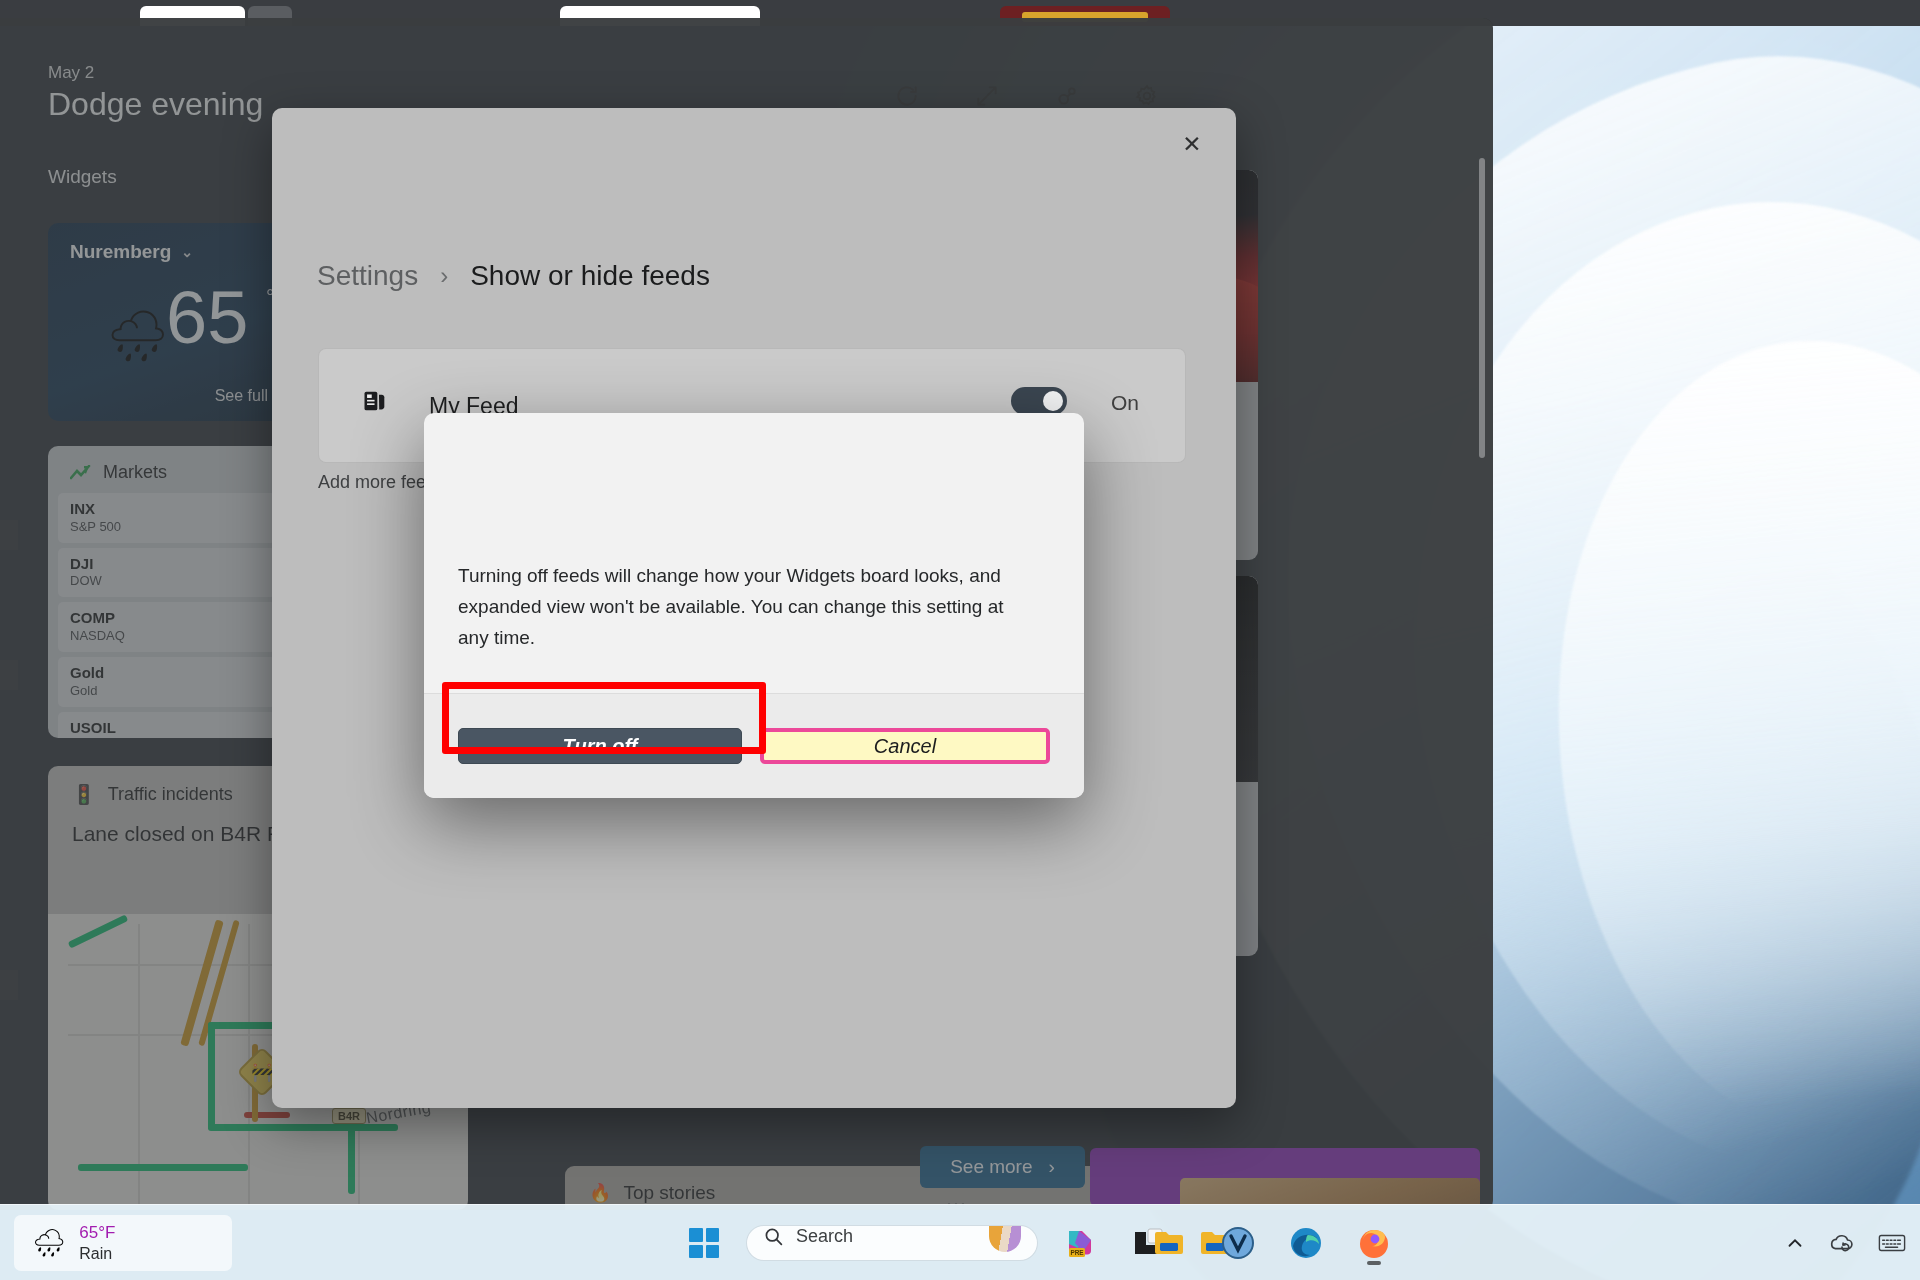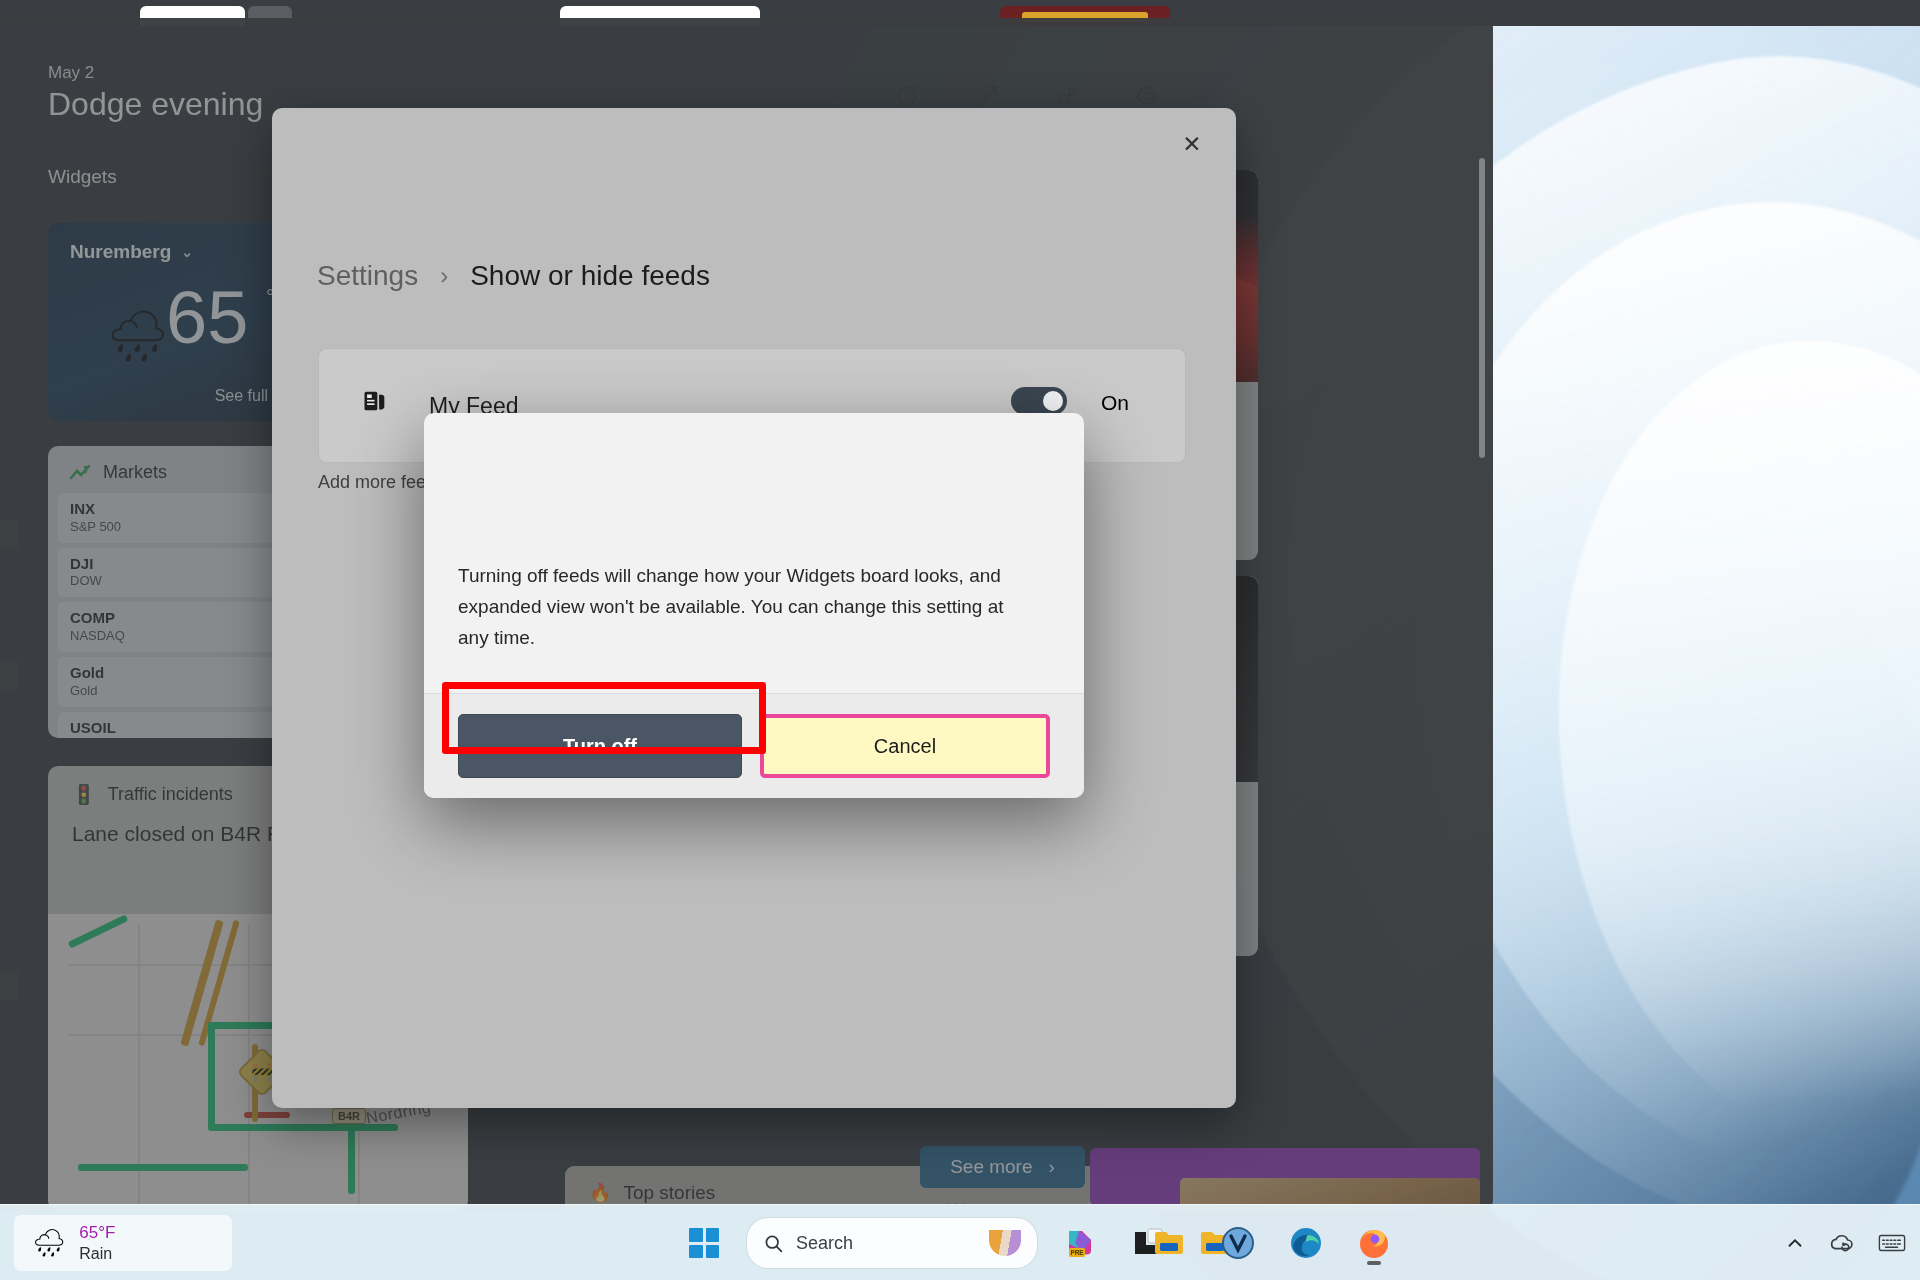--- a/index.html
+++ b/index.html
@@ -169,38 +169,38 @@
     position:absolute; left:46px; top:240px; width:868px; height:115px;
     background:rgba(210,210,210,.62); border:1px solid rgba(175,175,175,.7); border-radius:8px;
   }
   .feed-ico { position:absolute; left:42px; top:38px; width:28px; height:28px; }
   .feed-name { position:absolute; left:110px; top:44px; font-size:23px; color:#1e1f20; }
   .toggle {
     position:absolute; right:118px; top:38px; width:56px; height:28px;
     background:#3b4651; border-radius:14px;
   }
   .toggle .knob { position:absolute; right:4px; top:4px; width:20px; height:20px; border-radius:50%; background:#f2f3f4; }
-  .toggle-label { position:absolute; right:56px; top:42px; font-size:21px; color:#000000; }
+  .toggle-label { position:absolute; right:46px; top:42px; font-size:21px; color:#404040; }
   .feed-sub { position:absolute; left:46px; top:364px; font-size:18px; color:#3e4042; }
   .feed-sub .lnk { color:#2c2e30; }
 
   
   #confirm-dialog {
     position:absolute; left:424px; top:413px; width:660px; height:385px;
     background:#f2f2f2; border-radius:10px; z-index:40;
     box-shadow:0 24px 70px rgba(0,0,0,.45);
   }
   #dlg-title { position:absolute; left:34px; top:42px; width:590px; font-size:30px; color:#1a1b1c; line-height:1.32; font-weight:400; }
   #dlg-body { position:absolute; left:34px; top:148px; width:575px; font-size:19px; color:#26282a; line-height:1.62; }
   #dlg-footer {
     position:absolute; left:0; right:0; bottom:0; height:105px;
     background:#ebebeb; border-top:1px solid #dcdcdc; border-radius:0 0 10px 10px;
     display:flex; align-items:center; gap:18px; padding:0 34px;
   }
-  .btn { flex:1; height:64px; border-radius:5px; font-size:20px; display:flex; align-items:center; justify-content:center; cursor:pointer; }
+  .btn { flex:1; height:36px; border-radius:5px; font-size:20px; display:flex; align-items:center; justify-content:center; cursor:pointer;font-style:italic; }
   #btn-turnoff { background:#4a5663; color:#ffffff; font-weight:700; border:1px solid #3e4953; }
   #btn-cancel { background:#fef9c3; color:#1c1d1e; border:4px solid #ec4899; }
   #highlight-box {
     position:absolute; left:18px; top:-12px; width:324px; height:72px;
     border:7px solid #ff0000; border-radius:3px; pointer-events:none;
   }
 
   
   #taskbar {
     position:absolute; left:0; bottom:0; width:1920px; height:76px;
@@ -216,22 +216,22 @@
   .tb-wx-ico { font-size:27px; }
   .tb-wx-txt { line-height:1.22; }
   .tb-wx-temp { font-size:17px; color:#a21caf; }
   .tb-wx-cond { font-size:16px; color:#2c2e30; }
 
   #tb-center { position:absolute; left:50%; top:0; transform:translateX(-50%); height:76px; display:flex; align-items:center; gap:16px; }
   .tb-btn { width:52px; height:52px; display:flex; align-items:center; justify-content:center; cursor:pointer; border-radius:6px; position:relative; }
   #win-logo { display:grid; grid-template-columns:1fr 1fr; grid-template-rows:1fr 1fr; gap:3px; width:30px; height:30px; }
   #win-logo i { background:#1b8fd4; display:block; border-radius:1px; }
   #tb-search {
-    width:292px; height:52px; background:rgba(253,254,255,.92); border-radius:22px;
-    display:flex; align-items:center; gap:12px; padding:0 16px; border:1px solid rgba(190,205,215,.7);
+    width:292px; height:36px; background:rgba(253,254,255,.92); border-radius:22px;
+    display:flex; gap:12px; padding:0 16px; border:1px solid rgba(190,205,215,.7);
   }
   #tb-search .sr-txt { font-size:18px; color:#3d4042; flex:1; }
   .bowl { width:32px; height:26px; border-radius:0 0 16px 16px;
           background:linear-gradient(100deg,#e8a43a 0 38%, #ead9c6 38% 62%, #b78fd4 62% 100%); }
 
   .app-ico { width:36px; height:36px; position:relative; }
   .run-dot { position:absolute; bottom:4px; left:50%; transform:translateX(-50%); width:14px; height:4px; border-radius:2px; background:#5c6063; }
 
   #tb-right { position:absolute; right:14px; top:0; height:76px; display:flex; align-items:center; gap:22px; }
   .sys-ico { color:#23262a; display:flex; align-items:center; justify-content:center; cursor:pointer; }

